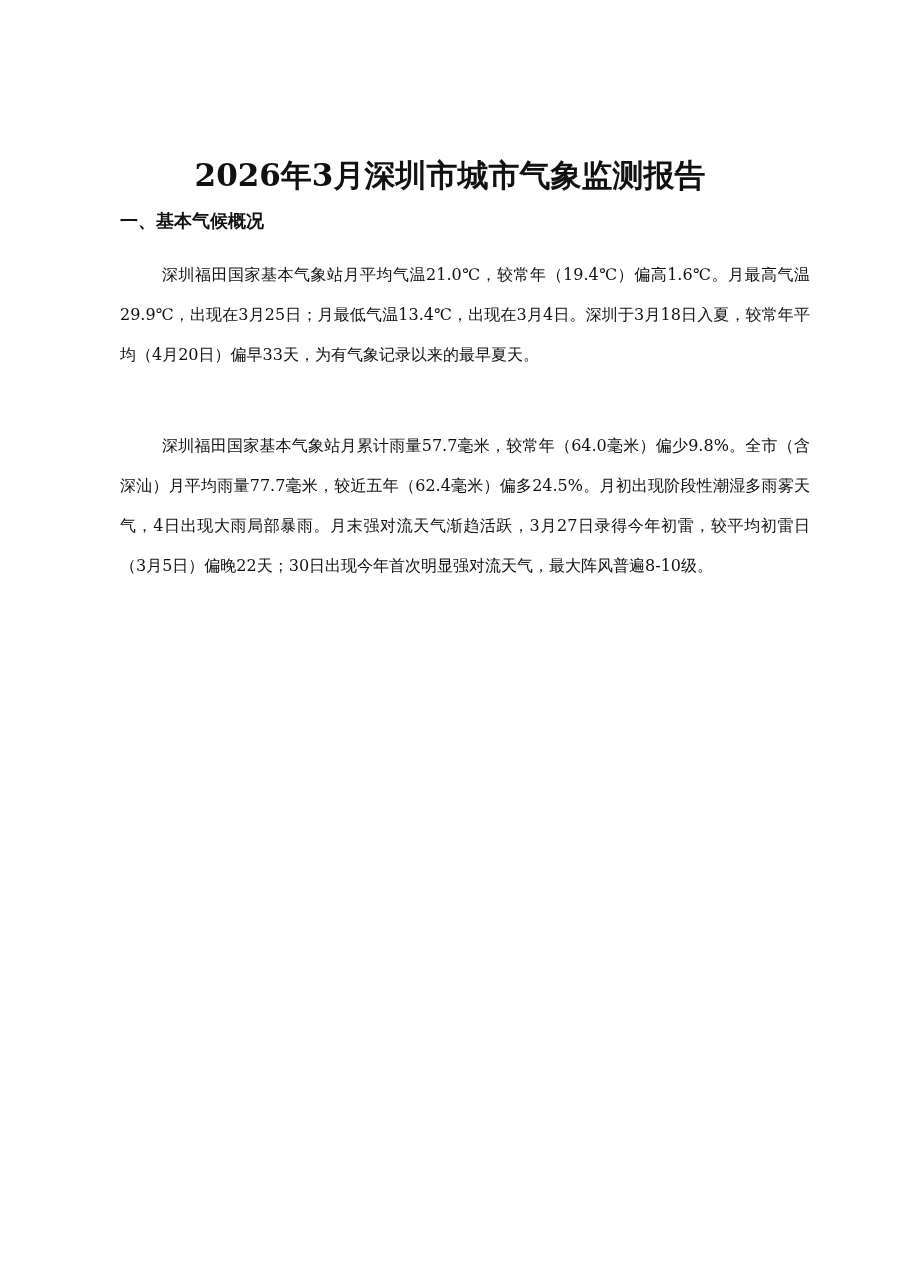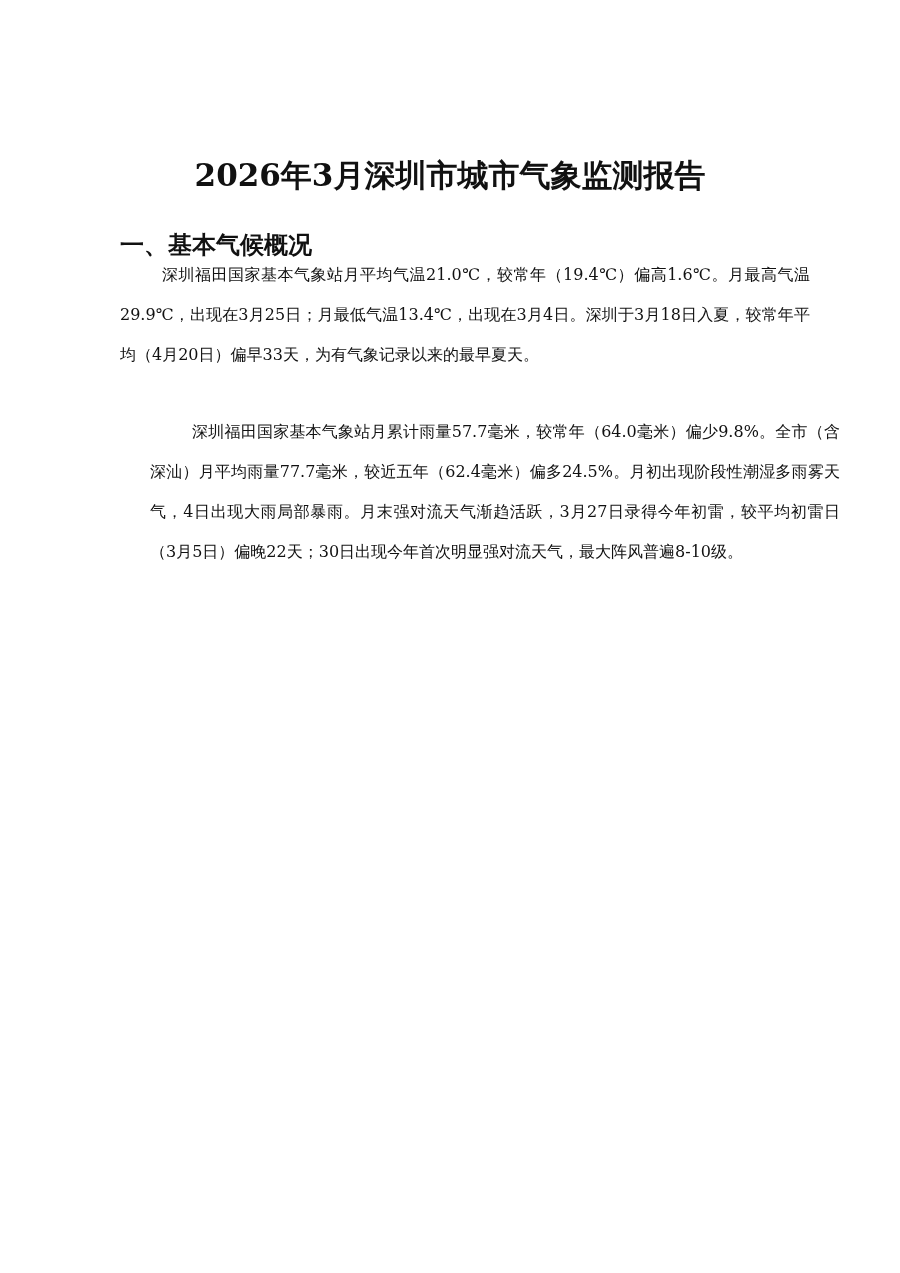--- a/index.html
+++ b/index.html
@@ -32,42 +32,41 @@
       font-size: 31px;
       font-weight: bold;
       letter-spacing: 0px;
       line-height: 44px;
       font-family: "DejaVu Serif", "Liberation Serif", serif;
     }
     .section-heading {
       position: absolute;
       top: 206px;
       left: 120px;
-      font-size: 24px;
+      font-size: 18px;
       font-weight: bold;
       line-height: 30px;
       font-family: "DejaVu Sans", "Liberation Sans", sans-serif;
-      margin-top: 24px;
     }
     .body-text {
       position: absolute;
       left: 120px;
       width: 690px;
       font-size: 16px;
       line-height: 40px;
       text-align: justify;
       text-align-last: left;
       font-family: "DejaVu Serif", "Liberation Serif", serif;
     }
     .para {
       margin: 0;
       text-indent: 42px;
     }
     .para-1 { top: 255px; }
-    .para-2 { top: 412px; margin-left: 30px; }
+    .para-2 { top: 426px; }
   </style>
 </head>
 <body>
 
 <div class="page">
   <h1 class="title">2026年3月深圳市城市气象监测报告</h1>
 
   <div class="section-heading">一、基本气候概况</div>
 
   <div class="body-text para-1">

